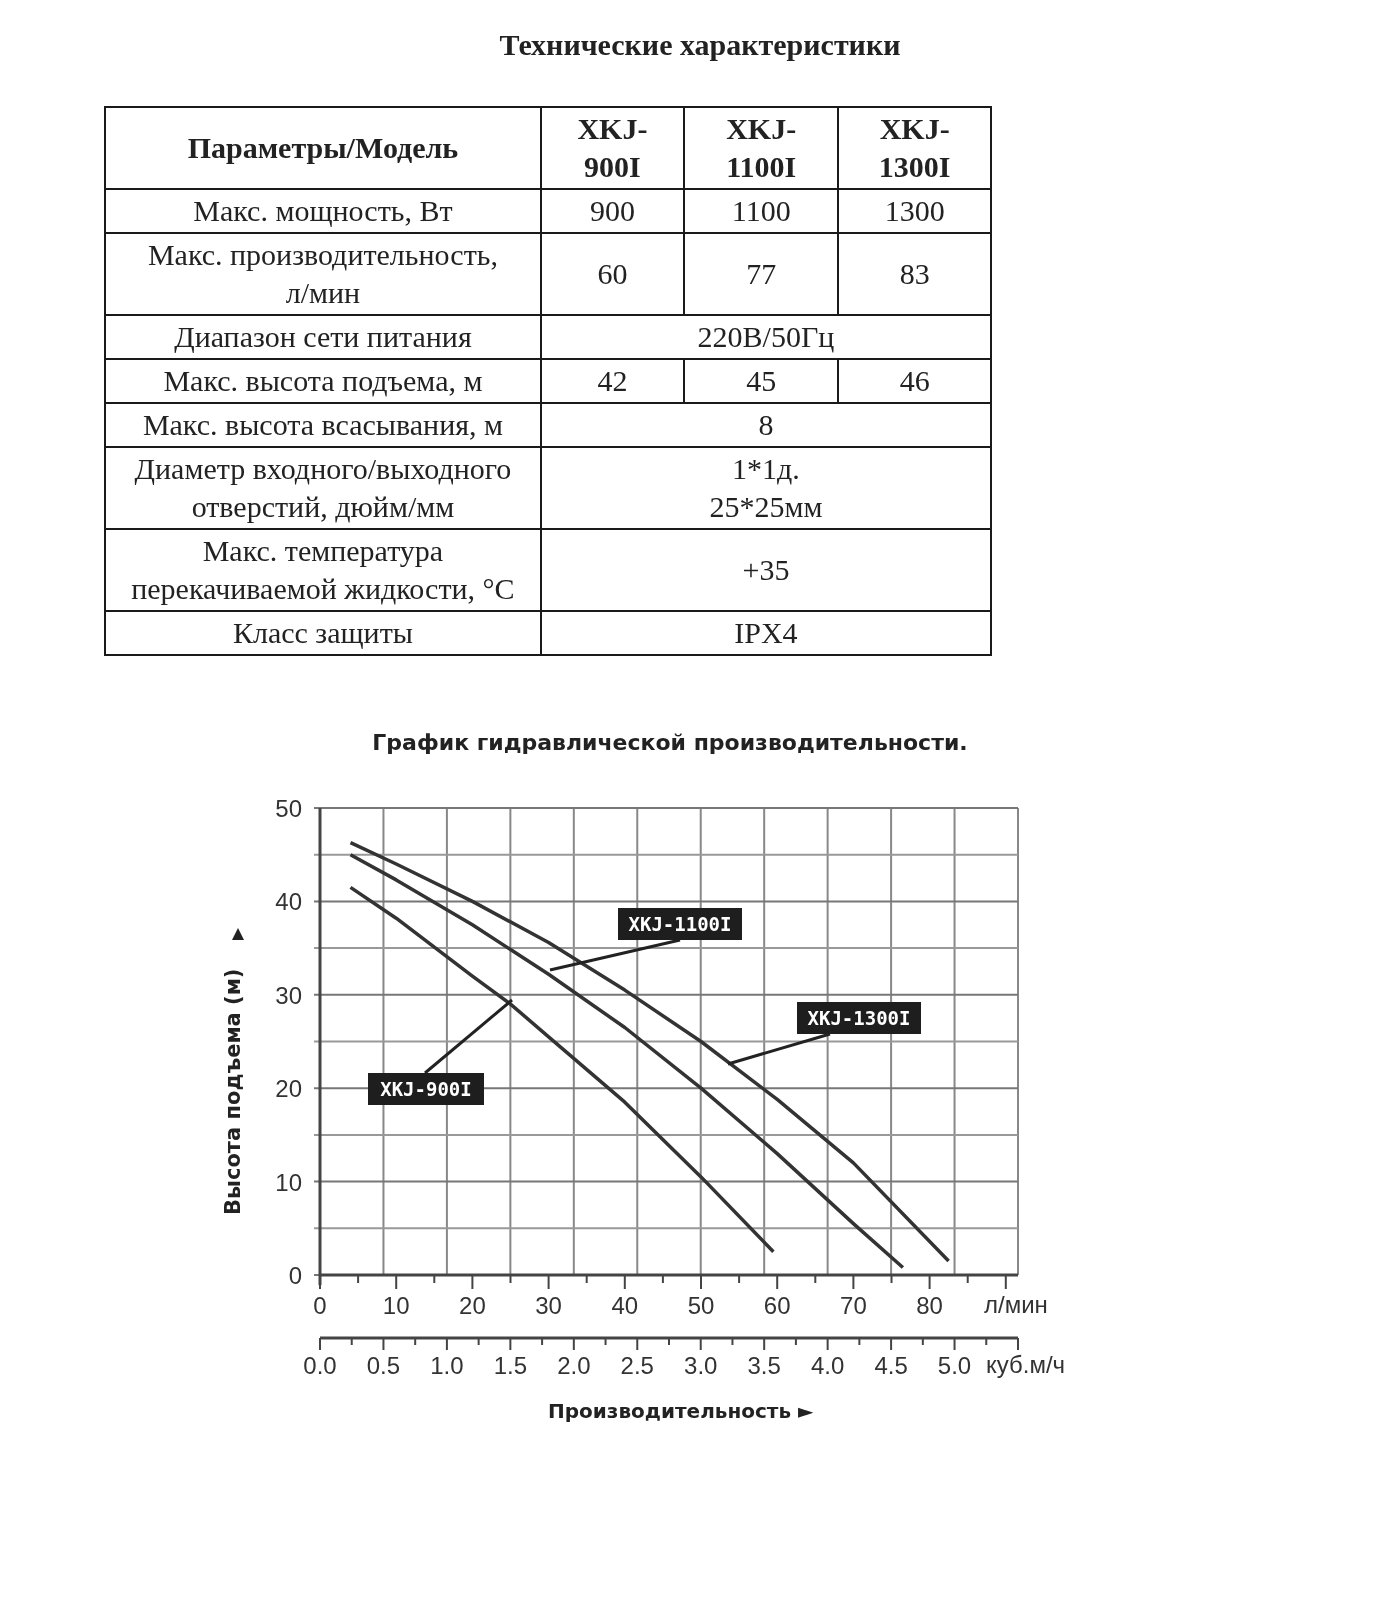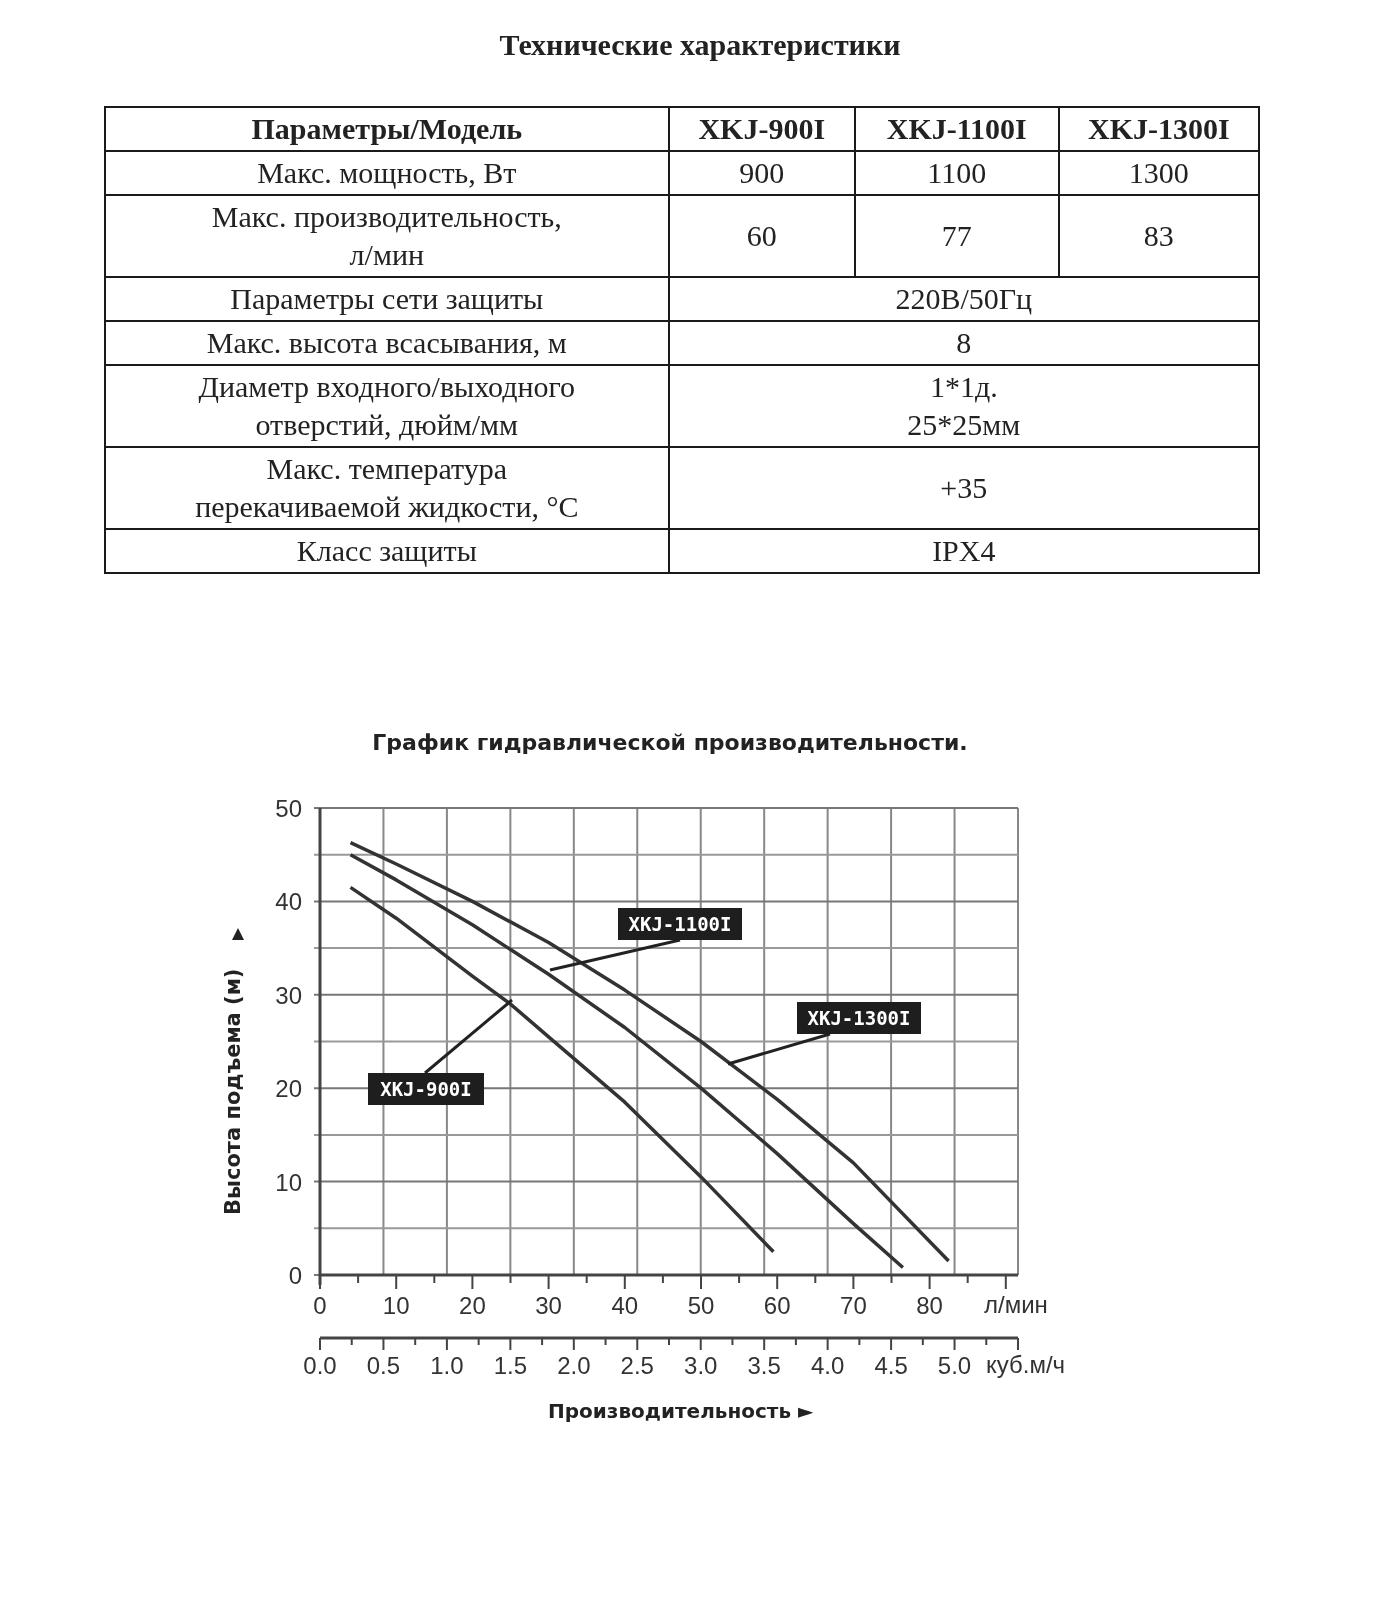--- a/index.html
+++ b/index.html
@@ -2,21 +2,21 @@
 <html><head>
 <meta charset="utf-8">
 <style>
   html, body { margin: 0; padding: 0; background: #ffffff; }
   body { width: 1400px; height: 1600px; position: relative; overflow: hidden; color: #222; }
   .doc-title {
     position: absolute; left: 0; width: 1400px; top: 28px; text-align: center;
     font-family: "Liberation Serif", serif; font-weight: bold; font-size: 30px; color: #222;
   }
   table.spec {
-    position: absolute; left: 104px; top: 106px; width: 1156px;
+    position: absolute; left: 104px; top: 106px; width: 888px;
     border-collapse: collapse; font-family: "Liberation Serif", serif; font-size: 30px; color: #222;
   }
   table.spec td, table.spec th { border: 2px solid #1a1a1a; padding: 2px 10px; line-height: 38px; }
   table.spec th { font-weight: bold; text-align: center; }
   table.spec td.param { text-align: center; }
   table.spec td.val { text-align: center; margin-left: 7px; }
   .col-param { width: 484px; }
   .col-m1 { width: 160px; }
   .col-m2 { width: 175px; }
   .col-m3 { width: 172px; }
@@ -60,22 +60,28 @@
   <tr>
     <td class="param">
       <div>Макс. производительность,</div>
       <div>л/мин</div>
     </td>
     <td class="val">60</td>
     <td class="val">77</td>
     <td class="val">83</td>
   </tr>
   <tr>
-    <td class="param">Параметры сети защиты</td>
+    <td class="param">Диапазон сети питания</td>
     <td class="val" colspan="3">220В/50Гц</td>
+  </tr>
+  <tr>
+    <td class="param">Макс. высота подъема, м</td>
+    <td class="val">42</td>
+    <td class="val">45</td>
+    <td class="val">46</td>
   </tr>
   <tr>
     <td class="param">Макс. высота всасывания, м</td>
     <td class="val" colspan="3">8</td>
   </tr>
   <tr>
     <td class="param">
       <div>Диаметр входного/выходного</div>
       <div>отверстий, дюйм/мм</div>
     </td>

